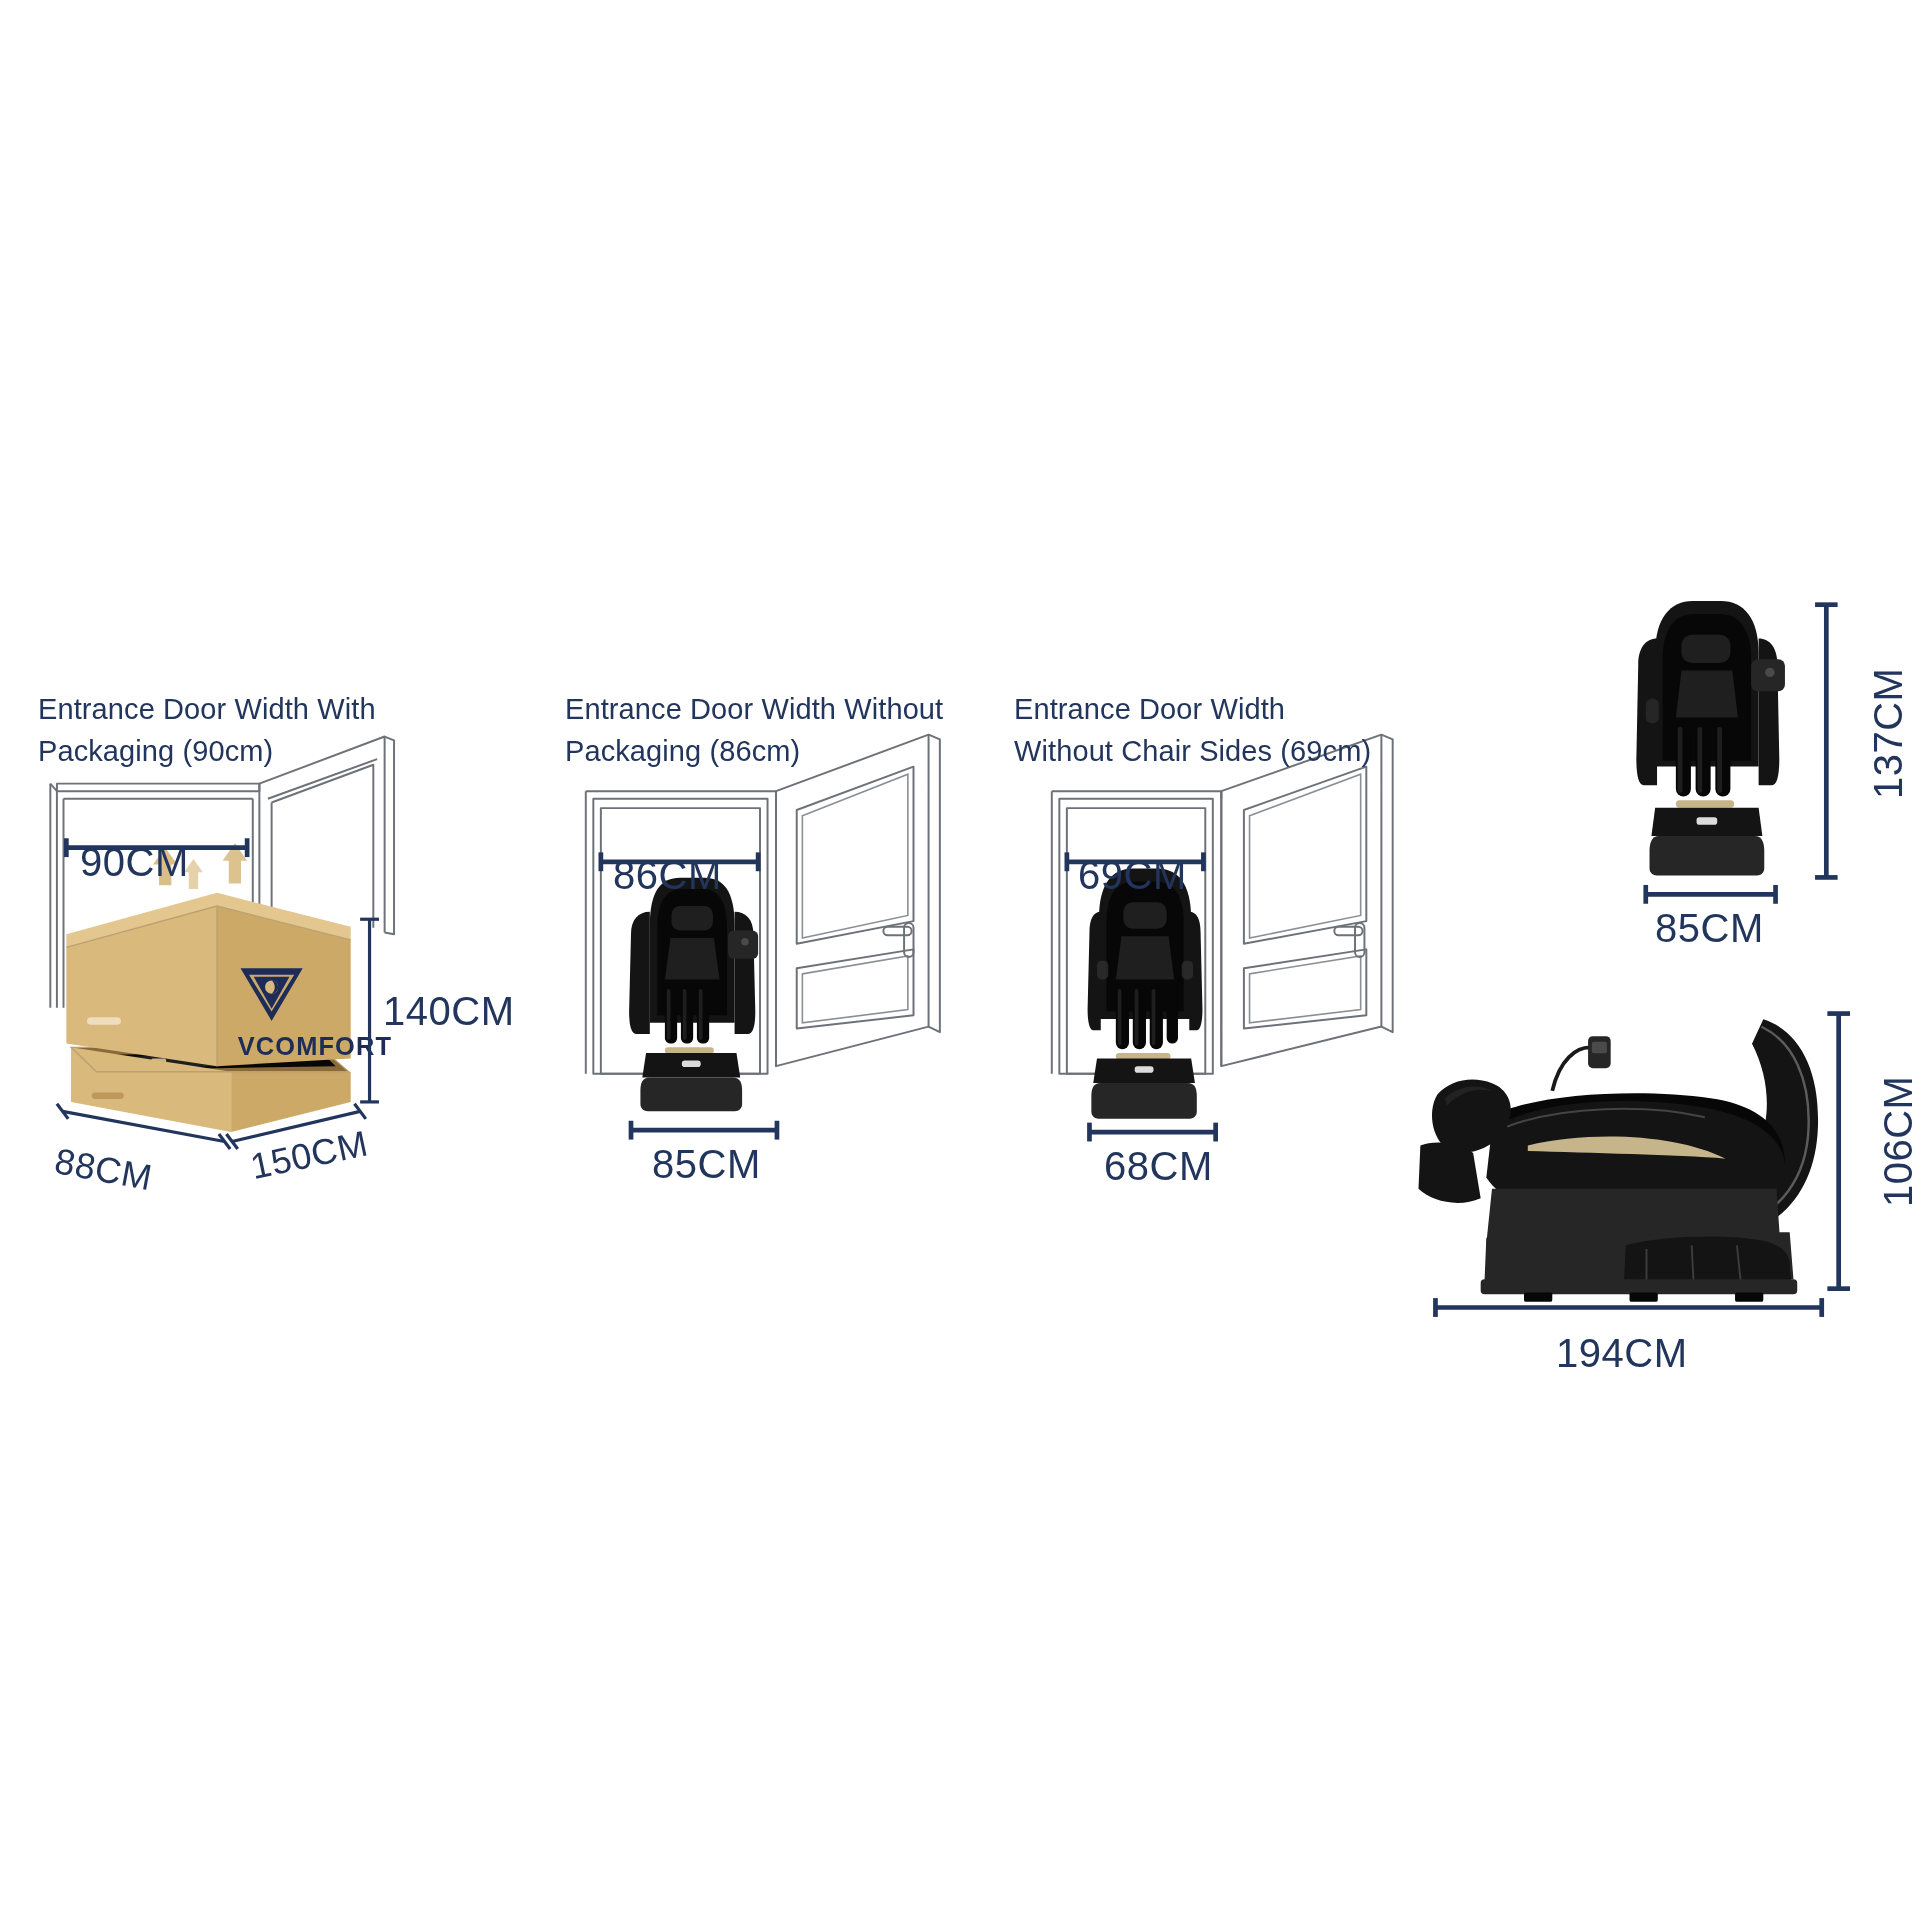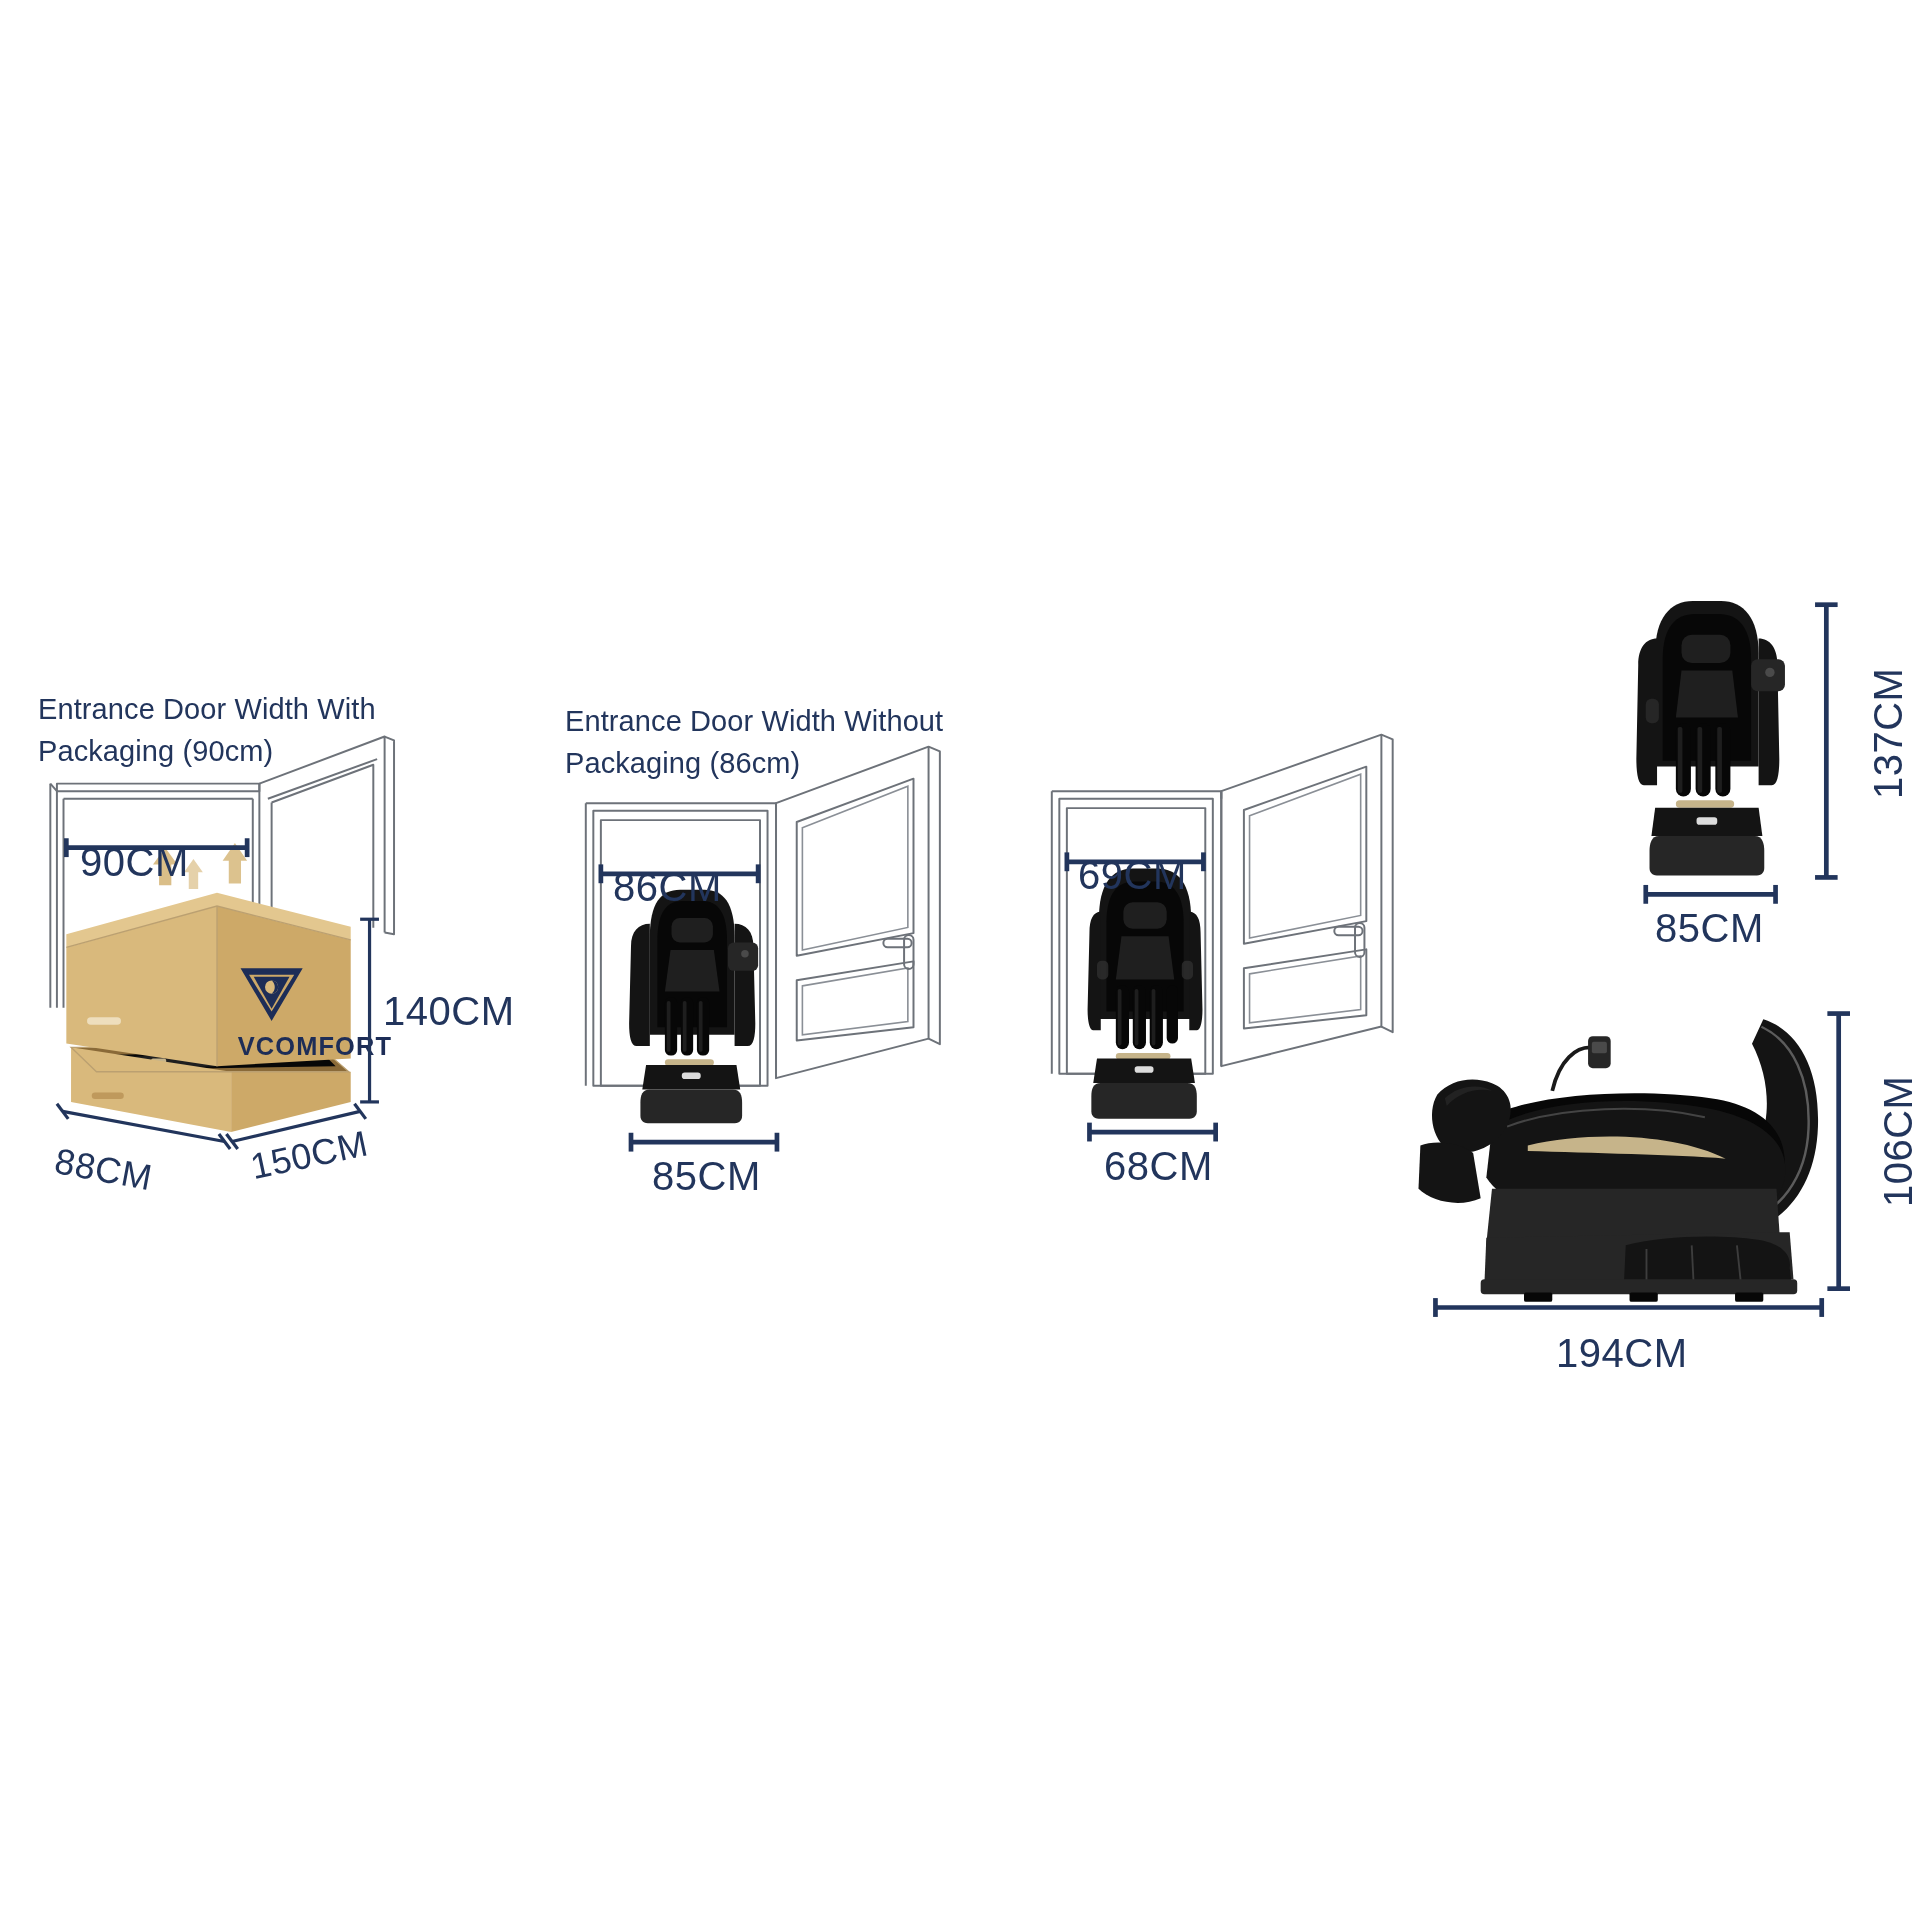--- a/index.html
+++ b/index.html
@@ -164,21 +164,21 @@
 
     <div class="dim-label" style="left:42px; top:143px;text-align:right;">90CM</div>
 
     <div class="dim-label" style="left:345px; top:292px;">140CM</div>
 
     <div class="dim-label small" style="left:21px; top:443px; transform:rotate(10.5deg); transform-origin:left top;">88CM</div>
 
     <div class="dim-label small" style="left:209px; top:450px; transform:rotate(-12deg); transform-origin:left top;">150CM</div>
   </div>
 
-  <div class="panel" style="left:565px; top:697px; width:452px; height:584px;margin-top:12px;">
+  <div class="panel" style="left:565px; top:697px; width:452px; height:584px;">
 
     <div class="panel-title" style="left:0px; top:-9.4px; width:395px;">Entrance Door Width Without
 Packaging (86cm)</div>
 
     <svg width="471" height="565" viewBox="0 0 500 600">
 
       <g>
         <path class="ln" d="M30 108 L30 400 L215 400 L215 108 Z"></path>
         <path class="ln" d="M38 118 L38 400 L207 400 L207 118 Z"></path>
         <path class="ln" d="M22 100 L22 400"></path>
@@ -235,20 +235,22 @@
       </g>
     </svg>
 
     <div class="dim-label" style="left:48px; top:156px;">86CM</div>
 
     <div class="dim-label" style="left:87px; top:445px;">85CM</div>
   </div>
 
   <div class="panel" style="left:1031px; top:697px; width:452px; height:584px;">
 
+    <div class="panel-title" style="left:-17px; top:-9.4px; width:405px;">Entrance Door Width
+Without Chair Sides (69cm)</div>
 
     <svg width="471" height="565" viewBox="0 0 500 600">
 
       <g>
         <path class="ln" d="M30 108 L30 400 L193 400 L193 108 Z"></path>
         <path class="ln" d="M38 118 L38 400 L185 400 L185 118 Z"></path>
         <path class="ln" d="M22 100 L22 400"></path>
         <path class="ln" d="M22 100 L202 100 L202 108"></path>
         <path class="ln" d="M202 100 L202 392"></path>
       </g>

